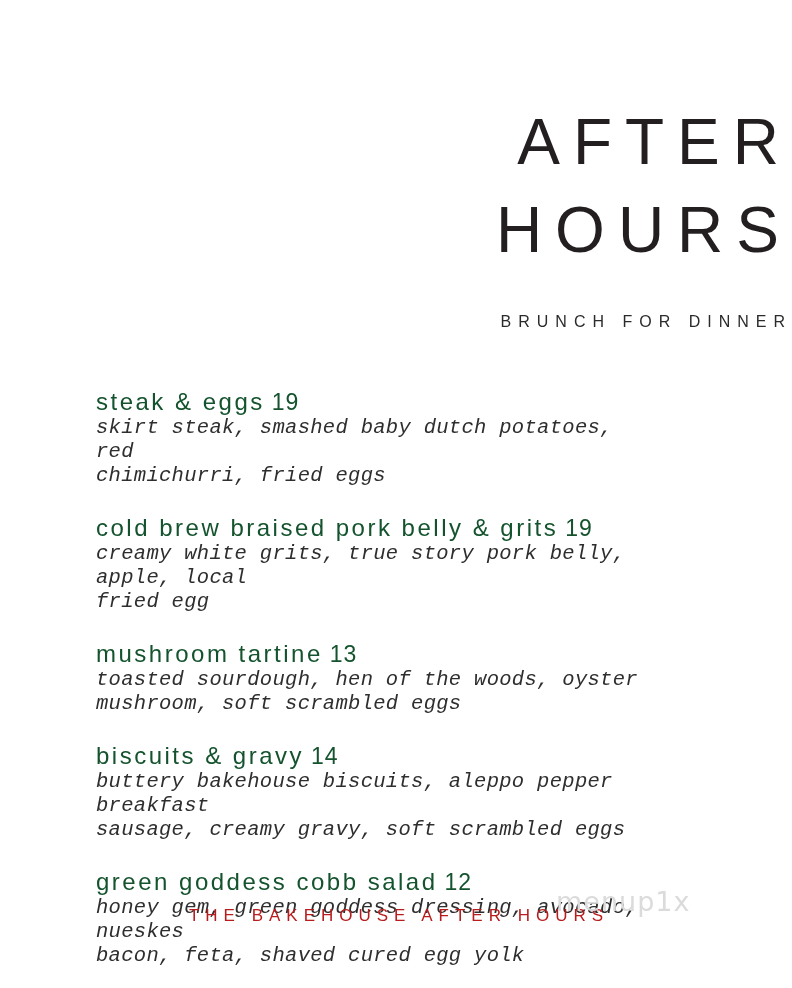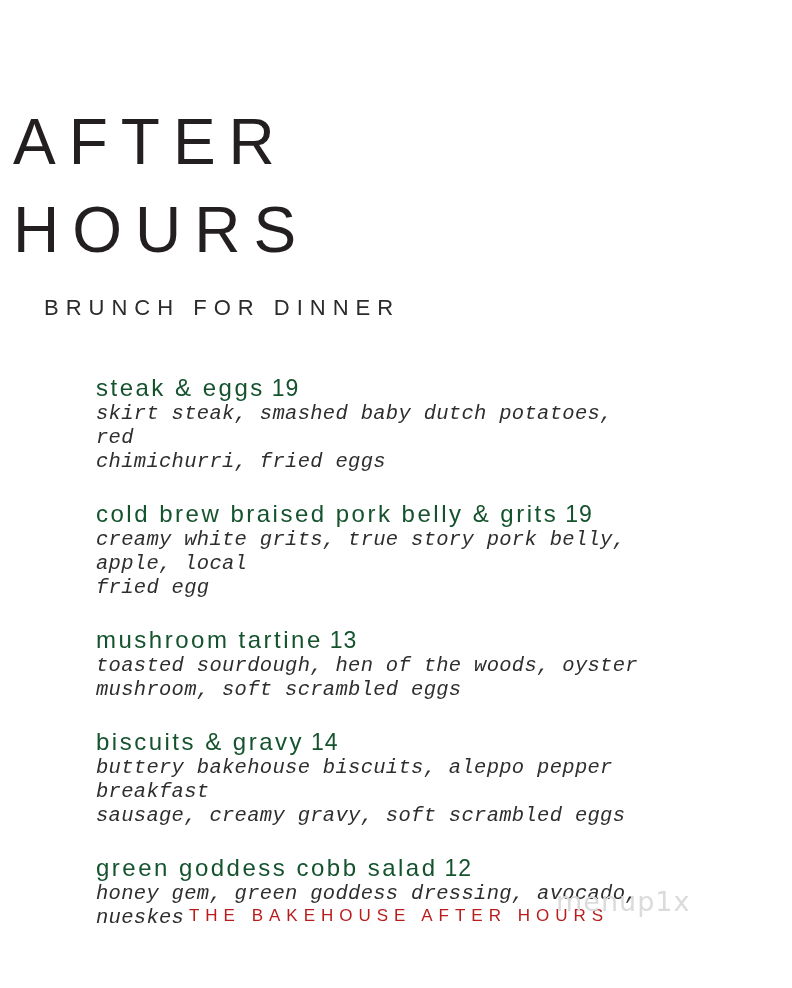--- a/index.html
+++ b/index.html
@@ -9,34 +9,34 @@
     width: 792px;
     height: 988px;
     margin: 0 auto;
     background: #ffffff;
     font-family: "Liberation Sans", sans-serif;
     color: #2b2b2b;
     overflow: hidden;
   }
   .header {
     padding-top: 110px;
-    text-align: left;
+    text-align: right;
   }
   .title-line {
     font-size: 64px;
     line-height: 64px;
     font-weight: 500;
     letter-spacing: 13px;
     text-indent: 13px; 
     color: #231f20;
   }
   .title-line.second { margin-top: 24px; }
   .subtitle {
-    margin-top: 32px;
-    font-size: 22px;
+    margin-top: 46px;
+    font-size: 16px;
     line-height: 28px;
     font-weight: 400;
     letter-spacing: 7px;
     text-indent: 7px;
     color: #2b2b2b;
     padding-left: 37px;
   }
   .menu {
     margin: 52px 0 0 96px;
     width: 560px;
@@ -136,20 +136,21 @@
       <div class="desc-line">sausage, creamy gravy, soft scrambled eggs</div>
     </div>
   </div>
 
   <div class="menu-item">
     <div class="item-name-line">
       <span class="item-name">green goddess cobb salad</span><span class="item-price">12</span>
     </div>
     <div class="item-desc">
       <div class="desc-line">honey gem, green goddess dressing, avocado, nueskes</div>
+      <div class="desc-line">bacon, feta, shaved cured egg yolk</div>
     </div>
   </div>
 </div>
 
   <div class="footer-line">THE BAKEHOUSE AFTER HOURS</div>
 
   <div class="watermark">menup1x</div>
 
 </div>
 

